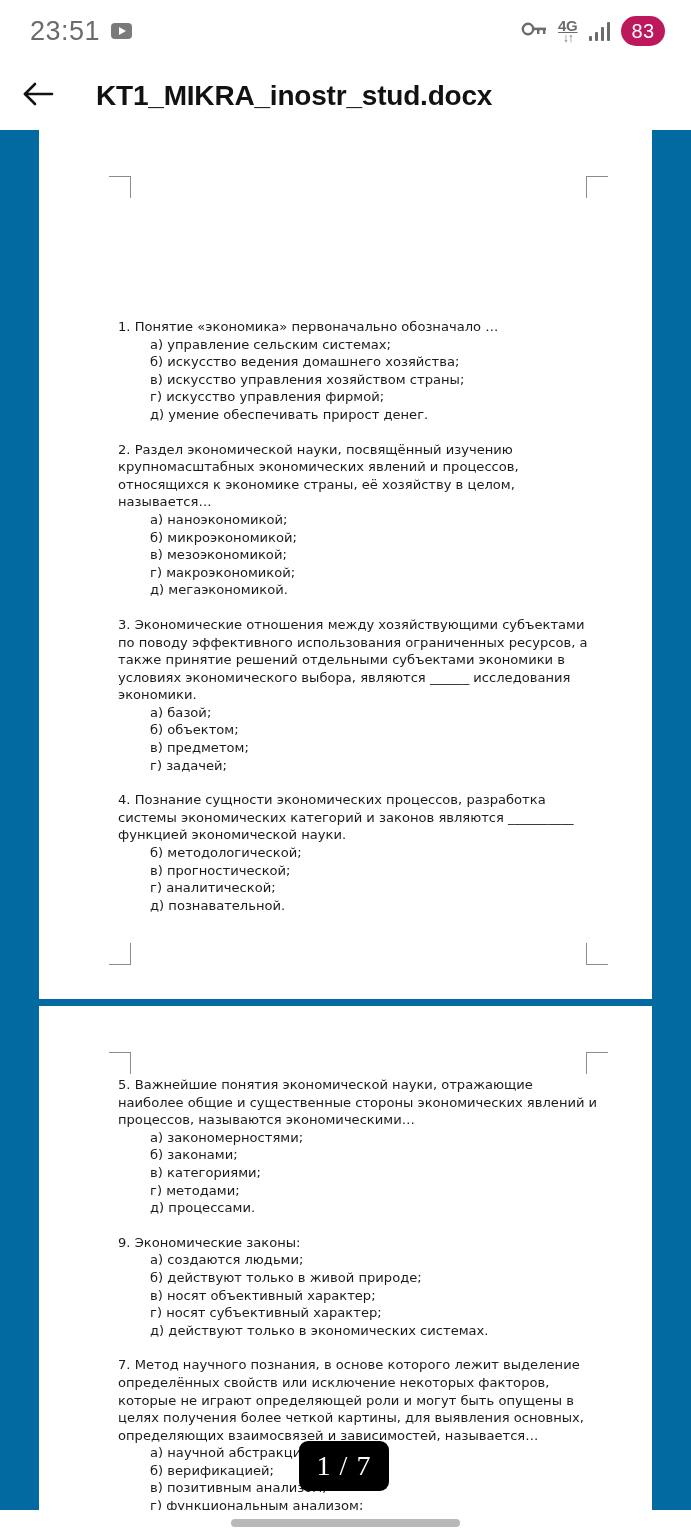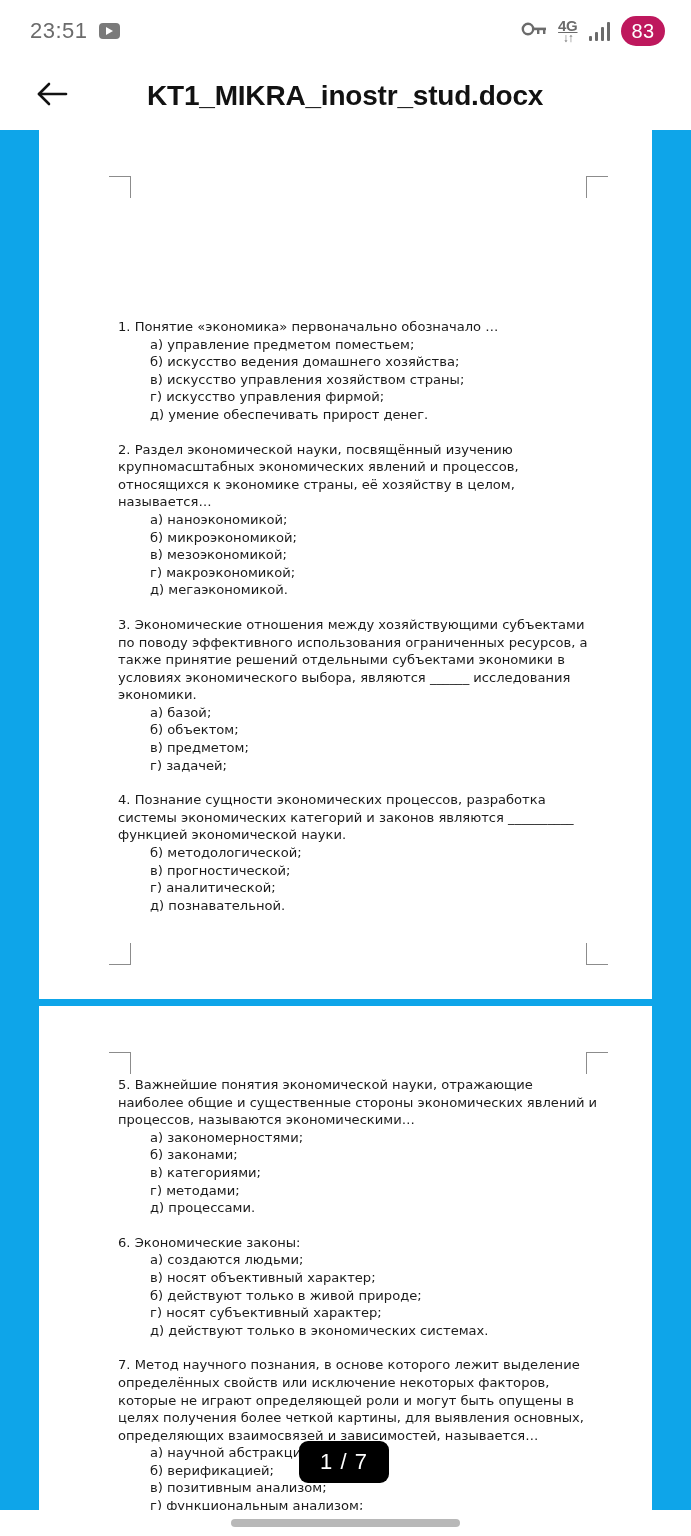--- a/index.html
+++ b/index.html
@@ -15,21 +15,21 @@
   .statusbar{
     height:62px;
     display:flex;
     align-items:center;
     justify-content:space-between;
     padding:0 26px 0 30px;
     background:#ffffff;
   }
   .sb-left{ display:flex; align-items:center; gap:11px; }
   .sb-time{
-    font-size:22px;
+    font-size:27px;
     color:#6b6b6b;
     font-weight:400;
     letter-spacing:0.5px;
   }
   .sb-play{
     width:21px;height:16px;border-radius:4px;background:#7a7a7a;
     display:flex;align-items:center;justify-content:center;
   }
   .sb-play i{
     display:block;width:0;height:0;
@@ -53,44 +53,43 @@
     color:#ffffff;font-size:20px;font-weight:400;
     display:flex;align-items:center;justify-content:center;
     letter-spacing:0.3px;
   }
 
   
   .appbar{
     height:68px;
     display:flex;
     align-items:center;
-    padding-left:30px;
-    background:#ffffff;
-    gap:37px;
+    padding-left:16px;
+    background:#ffffff;
   }
   .back-btn{
     width:46px;height:46px;
     display:flex;align-items:center;justify-content:center;
     cursor:pointer;
     flex:0 0 auto;
   }
   .appbar-title{
     font-size:28px;
     font-weight:700;
     color:#121212;
     margin-left:34px;
     letter-spacing:-0.2px;
     white-space:nowrap;
   }
 
   
   .viewer{
     position:absolute;
     top:130px; left:0; right:0; bottom:0;
-    background:#0ea5e9;
+    background:#0369a1;
     overflow:hidden;
   }
   .page{
     position:relative;
     margin:0 39px;
     width:613px;
     background:#ffffff;
   }
   .page.p1{ height:869px; }
   .page.p2{ height:540px; margin-top:7px; }
@@ -124,28 +123,29 @@
 
   .q{ margin-bottom:17px; }
   .q-stem{ text-align:left; }
   .opt{ padding-left:32px; }
 
   
   .page-badge{
     position:absolute;
     left:299px;
     top:1311px;
-    width:90px;height:42px;
+    width:90px;height:50px;
     background:#000000;
     border-radius:9px;
     color:#ffffff;
-    font-size:22px;
+    font-size:28px;
     display:flex;align-items:center;justify-content:center;
     letter-spacing:1px;
     z-index:20;
+    font-family:Liberation Serif, serif;
   }
 
   
   .navbar{
     position:absolute;
     left:0;right:0;bottom:0;
     height:26px;
     background:#ffffff;
     display:flex;align-items:center;justify-content:center;
   }
@@ -202,21 +202,21 @@
 
   <div class="page p1">
     <span class="cmark tl"></span>
     <span class="cmark tr"></span>
     <span class="cmark bl"></span>
     <span class="cmark br"></span>
 
     <div class="doc-body">
       <div class="q">
         <div class="q-stem">1. Понятие «экономика» первоначально обозначало …</div>
-        <div class="opt">а) управление предметом поместьем;</div>
+        <div class="opt">а) управление сельским системах;</div>
         <div class="opt">б) искусство ведения домашнего хозяйства;</div>
         <div class="opt">в) искусство управления хозяйством страны;</div>
         <div class="opt">г) искусство управления фирмой;</div>
         <div class="opt">д) умение обеспечивать прирост денег.</div>
       </div>
       <div class="q">
         <div class="q-stem">2. Раздел экономической науки, посвящённый изучению крупномасштабных экономических явлений и процессов, относящихся к экономике страны, её хозяйству в целом, называется…</div>
         <div class="opt">а) наноэкономикой;</div>
         <div class="opt">б) микроэкономикой;</div>
         <div class="opt">в) мезоэкономикой;</div>
@@ -247,24 +247,24 @@
     <div class="doc-body">
       <div class="q">
         <div class="q-stem">5. Важнейшие понятия экономической науки, отражающие наиболее общие и существенные стороны экономических явлений и процессов, называются экономическими…</div>
         <div class="opt">а) закономерностями;</div>
         <div class="opt">б) законами;</div>
         <div class="opt">в) категориями;</div>
         <div class="opt">г) методами;</div>
         <div class="opt">д) процессами.</div>
       </div>
       <div class="q">
-        <div class="q-stem">6. Экономические законы:</div>
+        <div class="q-stem">9. Экономические законы:</div>
         <div class="opt">а) создаются людьми;</div>
+        <div class="opt">б) действуют только в живой природе;</div>
         <div class="opt">в) носят объективный характер;</div>
-        <div class="opt">б) действуют только в живой природе;</div>
         <div class="opt">г) носят субъективный характер;</div>
         <div class="opt">д) действуют только в экономических системах.</div>
       </div>
       <div class="q">
         <div class="q-stem">7. Метод научного познания, в основе которого лежит выделение определённых свойств или исключение некоторых факторов, которые не играют определяющей роли и могут быть опущены в целях получения более четкой картины, для выявления основных, определяющих взаимосвязей и зависимостей, называется…</div>
         <div class="opt">а) научной абстракцией;</div>
         <div class="opt">б) верификацией;</div>
         <div class="opt">в) позитивным анализом;</div>
         <div class="opt">г) функциональным анализом;</div>
       </div>

